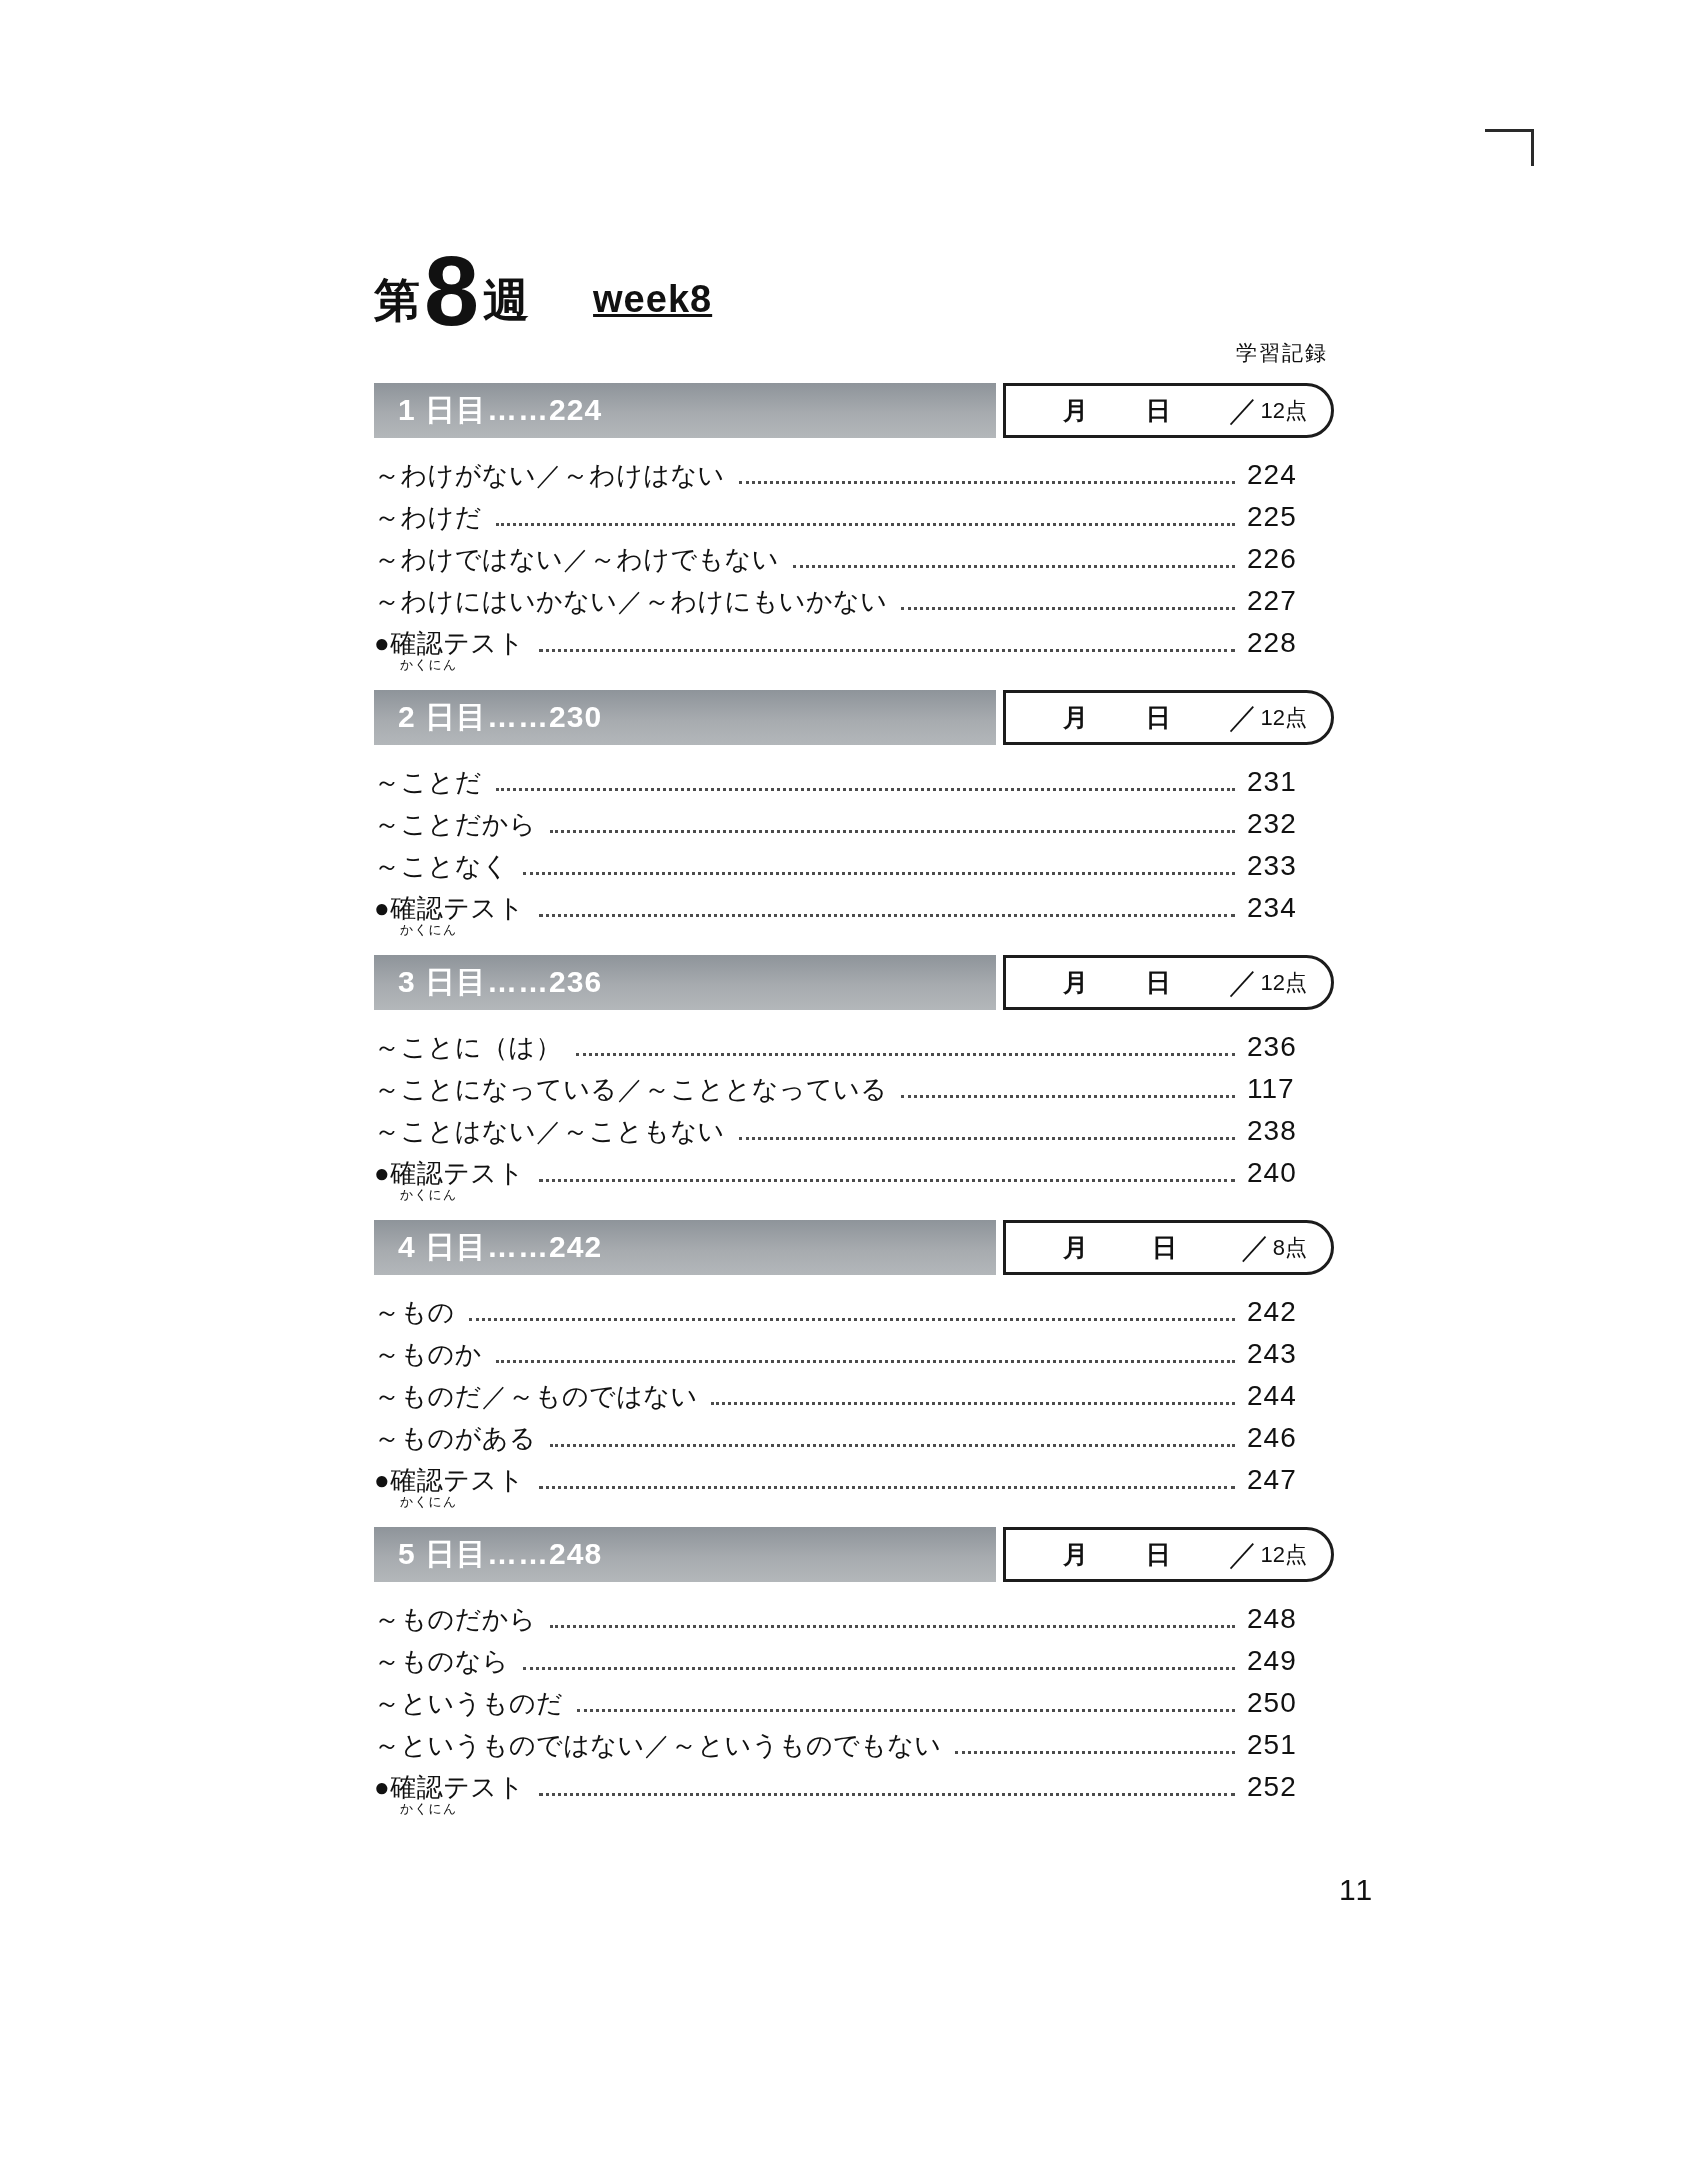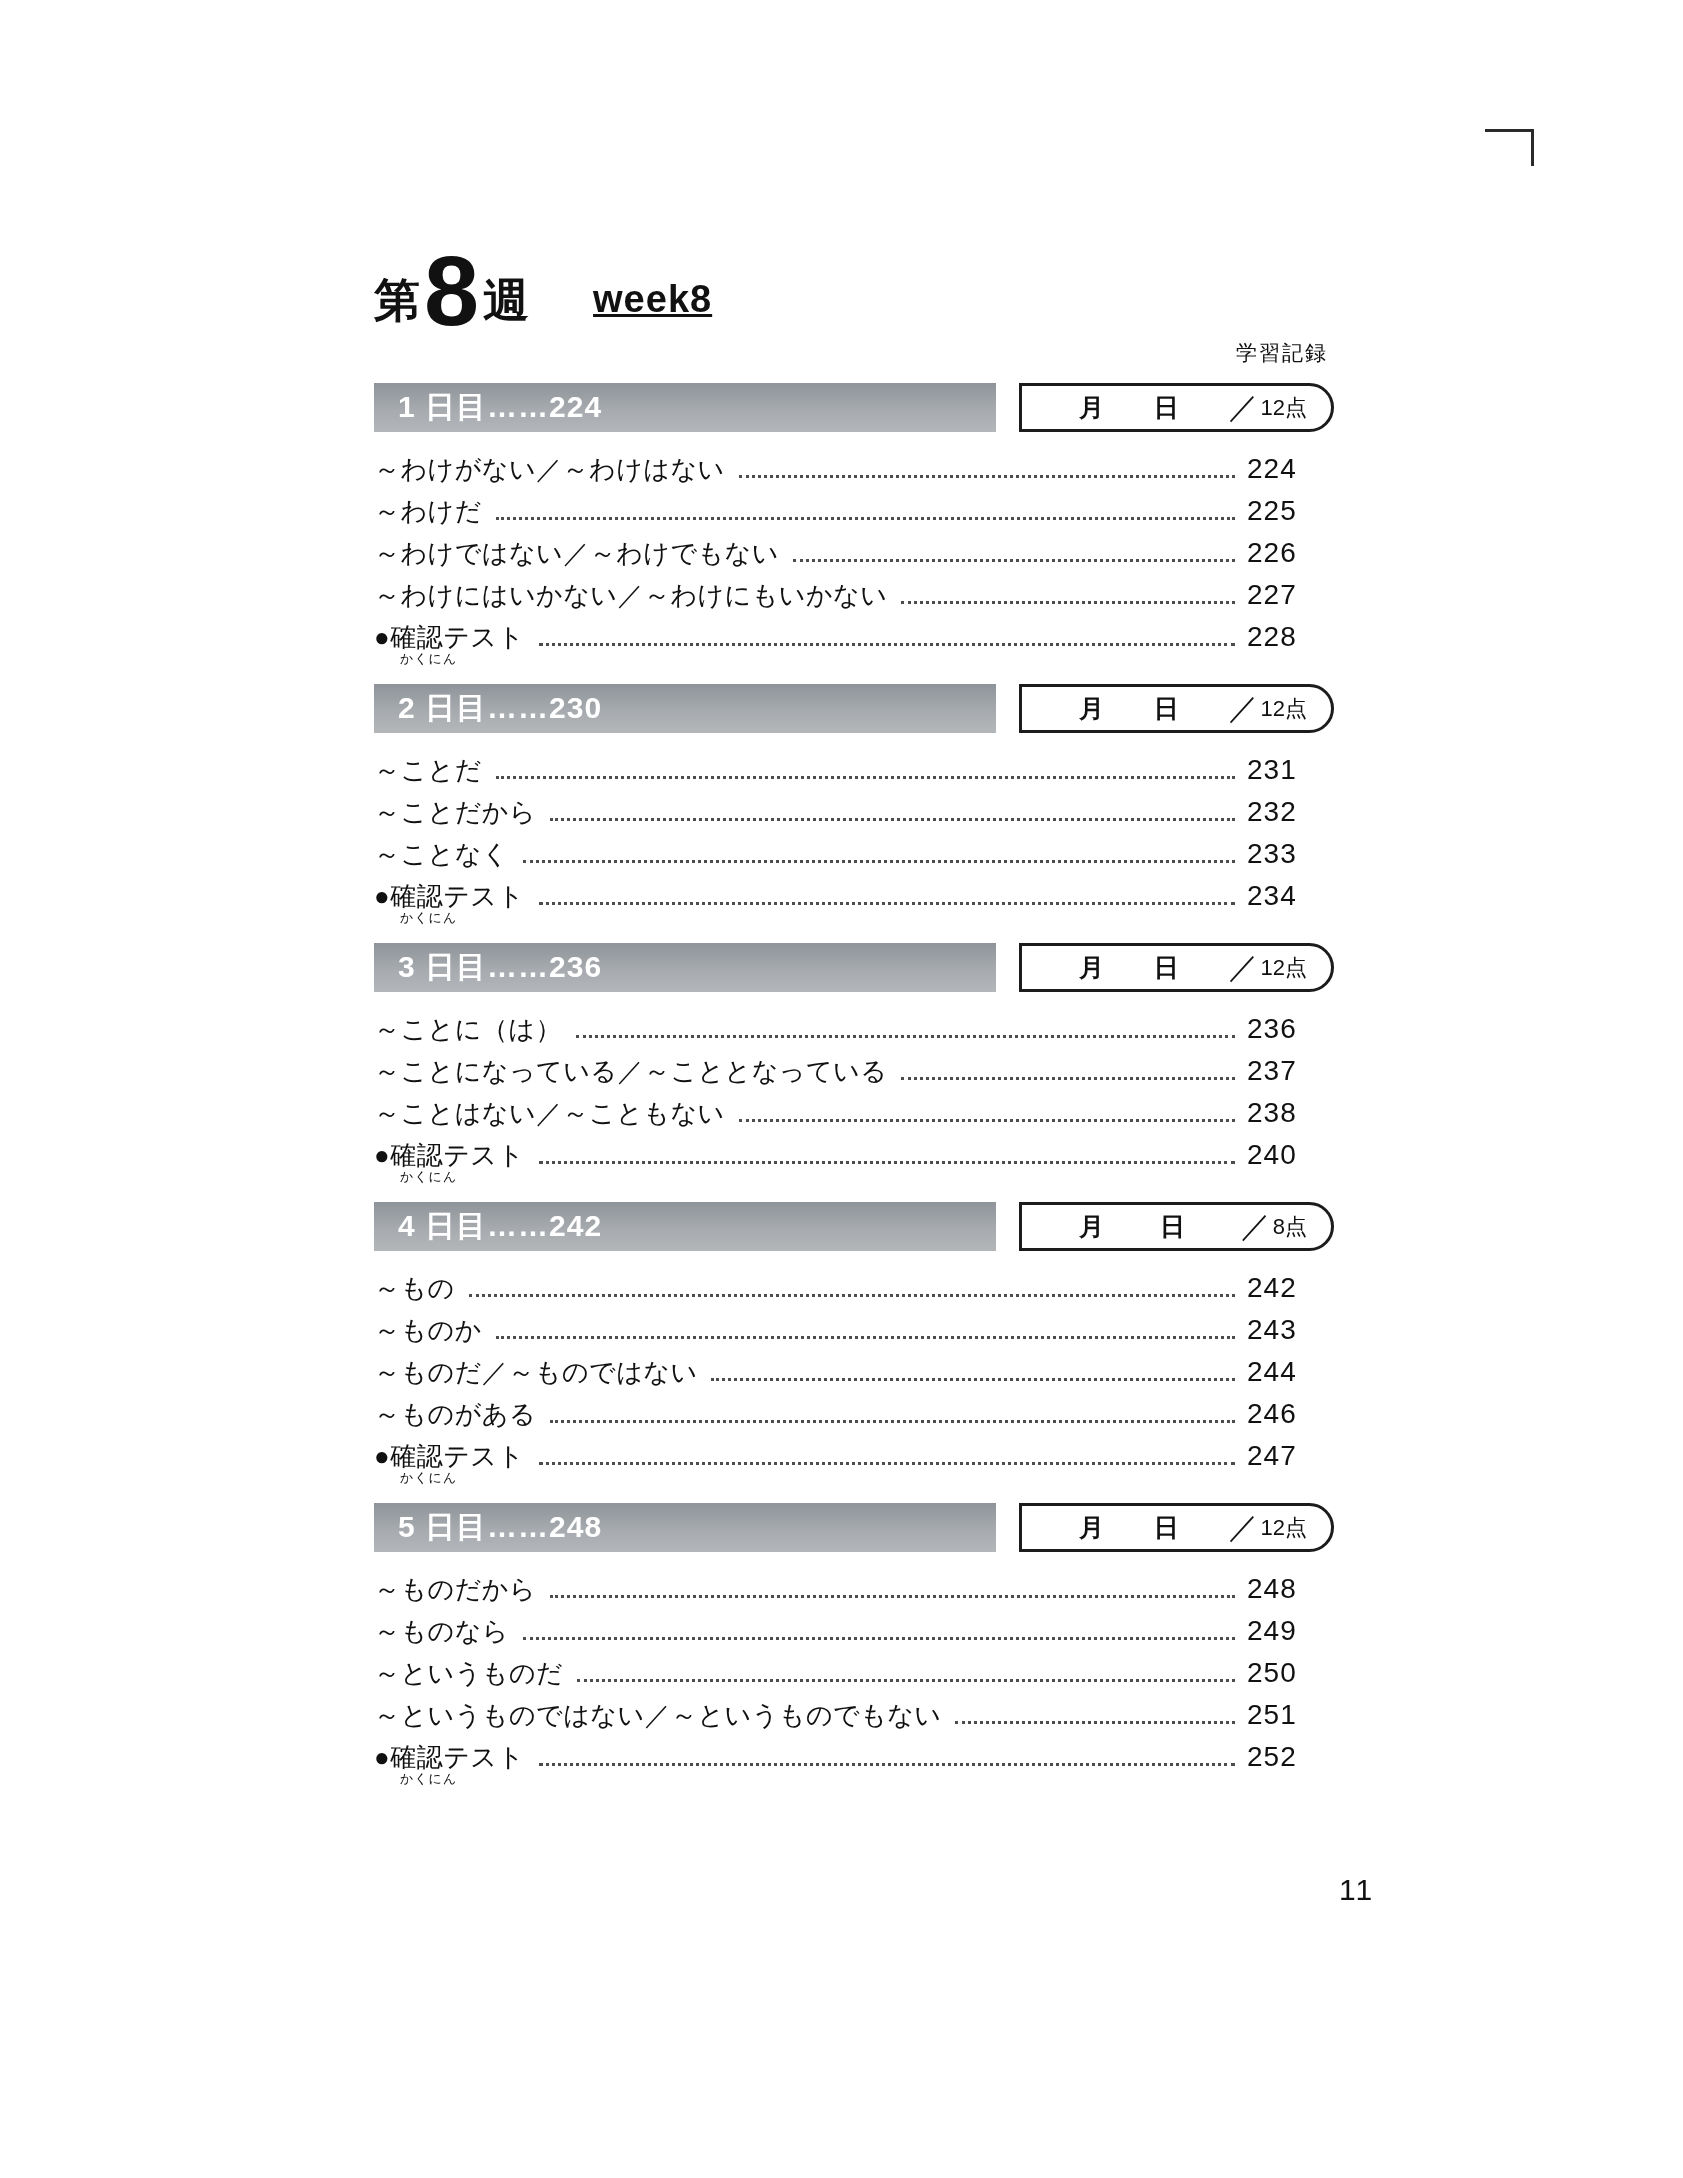--- a/index.html
+++ b/index.html
@@ -20,21 +20,21 @@
   .week-header{display:flex;align-items:flex-end;height:91px;}
   .wk-kanji{font-size:46px;font-weight:bold;line-height:1;padding-bottom:8px;}
   .wk-num{font-size:99px;font-weight:bold;line-height:0.82;margin:0 4px;}
   .wk-en{font-size:38px;font-weight:bold;letter-spacing:1px;margin-left:64px;padding-bottom:10px;text-decoration:underline;}
   .record-caption{
     text-align:right;font-size:21px;letter-spacing:2px;
     margin:8px 6px 18px 0;height:26px;
   }
   
   .day-section{margin-bottom:26px;}
-  .section-header{display:flex;height:49px;gap:23px;text-align:right;}
+  .section-header{display:flex;height:55px;gap:7px;text-align:right;}
   .day-bar{
     width:622px;box-sizing:border-box;
     background:linear-gradient(180deg,#8e949a 0%,#a7abaf 55%,#b3b7ba 100%);
     display:flex;align-items:center;padding-left:24px;
   }
   .day-label{color:#ffffff;font-weight:bold;font-size:30px;letter-spacing:1px;}
   .record-box{
     flex:1;box-sizing:border-box;background:#fff;
     border:3px solid #1c1c1c;border-radius:0 29px 29px 0;
     display:flex;align-items:center;justify-content:space-between;
@@ -183,21 +183,21 @@
     <ul class="toc-list">
   <li class="toc-row">
     <span class="title"><span class="title-text">～ことに（は）</span></span>
     <span class="leader"></span>
     <span class="pg">236</span>
   </li>
 
   <li class="toc-row">
     <span class="title"><span class="title-text">～ことになっている／～こととなっている</span></span>
     <span class="leader"></span>
-    <span class="pg">237</span>
+    <span class="pg">117</span>
   </li>
 
   <li class="toc-row">
     <span class="title"><span class="title-text">～ことはない／～こともない</span></span>
     <span class="leader"></span>
     <span class="pg">238</span>
   </li>
 
 
   <li class="toc-row">

